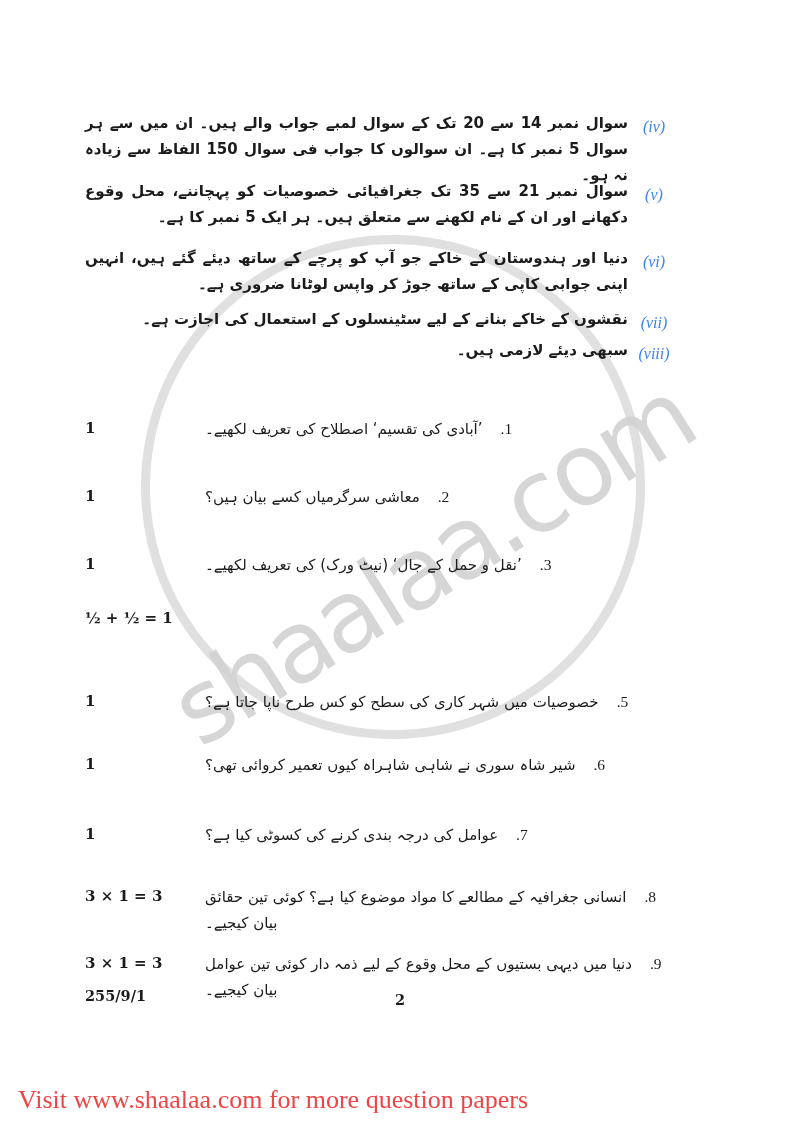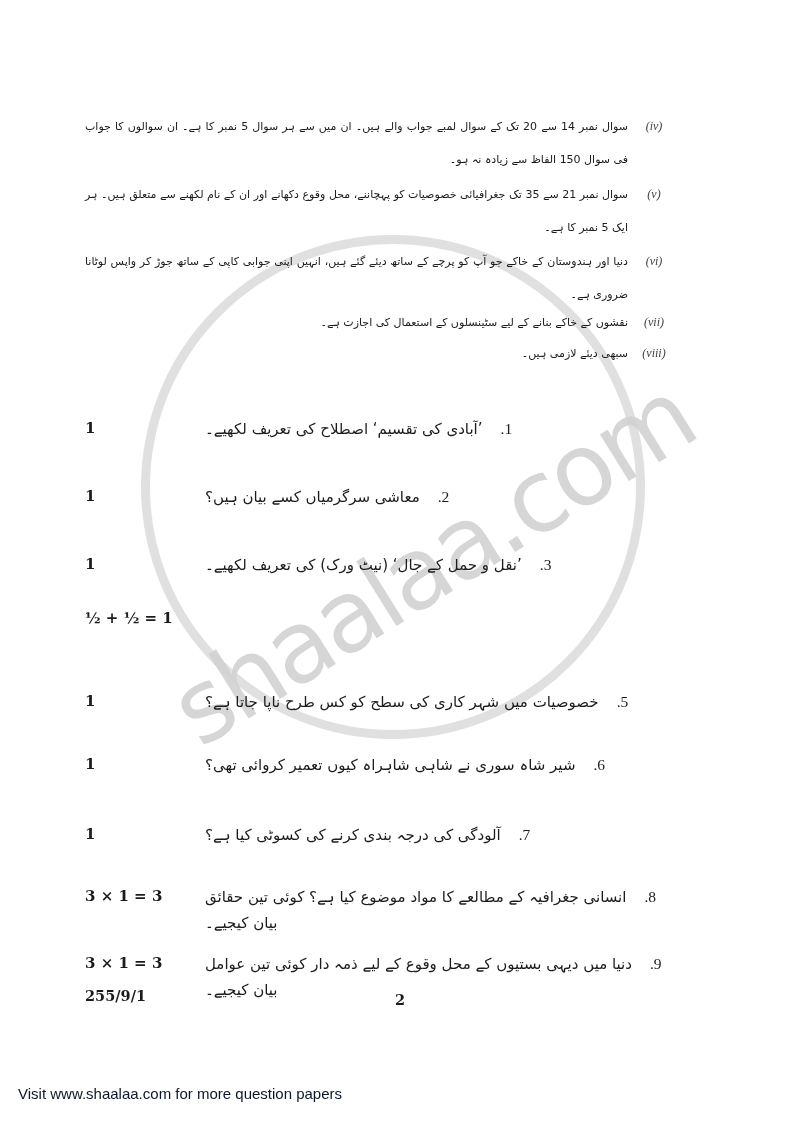--- a/index.html
+++ b/index.html
@@ -51,30 +51,31 @@
     direction: rtl;
     display: flex;
   }
   .inst-num {
     width: 52px;
     flex: 0 0 52px;
     direction: ltr;
     text-align: center;
     font-family: "Liberation Serif", serif;
     font-style: italic;
-    font-size: 12px;
+    font-size: 16px;
     line-height: 33px;
-    color: #404040;
+    color: #3b82f6;
   }
   .inst-text {
     flex: 1;
-    font-size: 11px;
-    line-height: 33px;
+    font-size: 15px;
+    line-height: 26px;
     text-align: justify;
     text-align-last: right;
+    font-weight: bold;
   }
 
   
   .q-row {
     position: absolute;
     left: 85px;
     width: 600px;          
     height: 40px;
   }
   .q-marks {
@@ -122,23 +123,23 @@
     font-family: "DejaVu Serif", serif;
     font-weight: bold;
     font-size: 14.5px;
   }
 
   
   .banner {
     position: absolute;
     left: 18px;
     top: 1085px;
-    font-family: Liberation Sans, sans-serif;
-    font-size: 15px;
-    color: #0f172a;
+    font-family: Liberation Serif, serif;
+    font-size: 26px;
+    color: #ef4444;
     letter-spacing: 0px;
   }
 </style>
 </head>
 <body>
 
 <div class="page">
 
   <div class="wm-circle"></div>
   <div class="wm-text">shaalaa.com</div>
@@ -182,21 +183,21 @@
   <div class="q-row" style="top:689px">
     <span class="q-marks">1</span>
     <div class="q-body"><span class="q-num">5.</span><span lang="ur">خصوصیات میں شہر کاری کی سطح کو کس طرح ناپا جاتا ہے؟</span></div>
   </div>
   <div class="q-row" style="top:752px">
     <span class="q-marks">1</span>
     <div class="q-body"><span class="q-num">6.</span><span lang="ur">شیر شاہ سوری نے شاہی شاہراہ کیوں تعمیر کروائی تھی؟</span></div>
   </div>
   <div class="q-row" style="top:822px">
     <span class="q-marks">1</span>
-    <div class="q-body"><span class="q-num">7.</span><span lang="ur">آلودگی کی درجہ بندی کرنے کی کسوٹی کیا ہے؟</span></div>
+    <div class="q-body"><span class="q-num">7.</span><span lang="ur">عوامل کی درجہ بندی کرنے کی کسوٹی کیا ہے؟</span></div>
   </div>
   <div class="q-row" style="top:884px">
     <span class="q-marks">3 × 1 = 3</span>
     <div class="q-body"><span class="q-num">8.</span><span lang="ur">انسانی جغرافیہ کے مطالعے کا مواد موضوع کیا ہے؟ کوئی تین حقائق بیان کیجیے۔</span></div>
   </div>
   <div class="q-row" style="top:951px">
     <span class="q-marks">3 × 1 = 3</span>
     <div class="q-body"><span class="q-num">9.</span><span lang="ur">دنیا میں دیہی بستیوں کے محل وقوع کے لیے ذمہ دار کوئی تین عوامل بیان کیجیے۔</span></div>
   </div>
 

